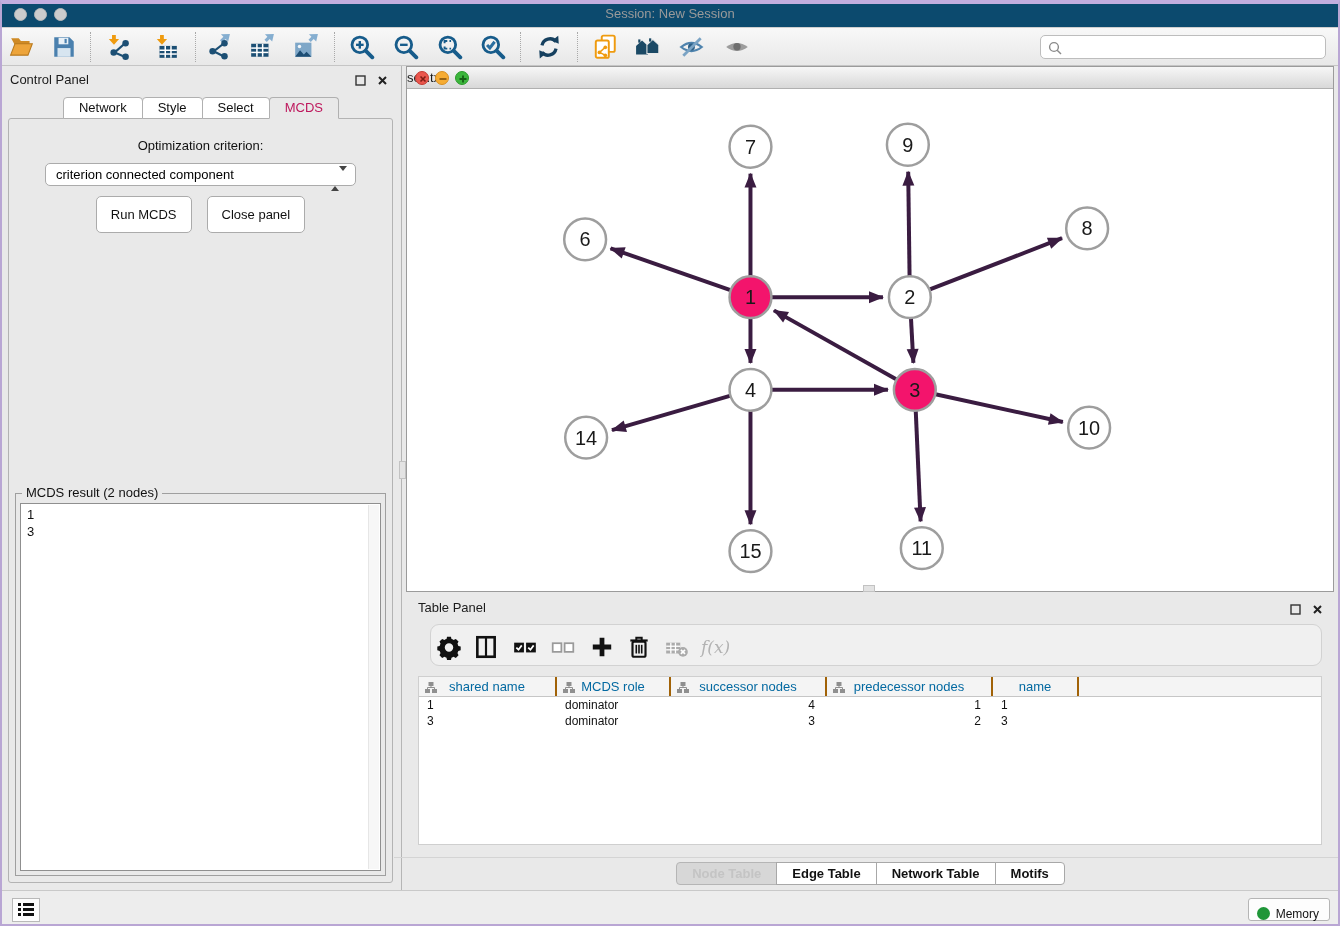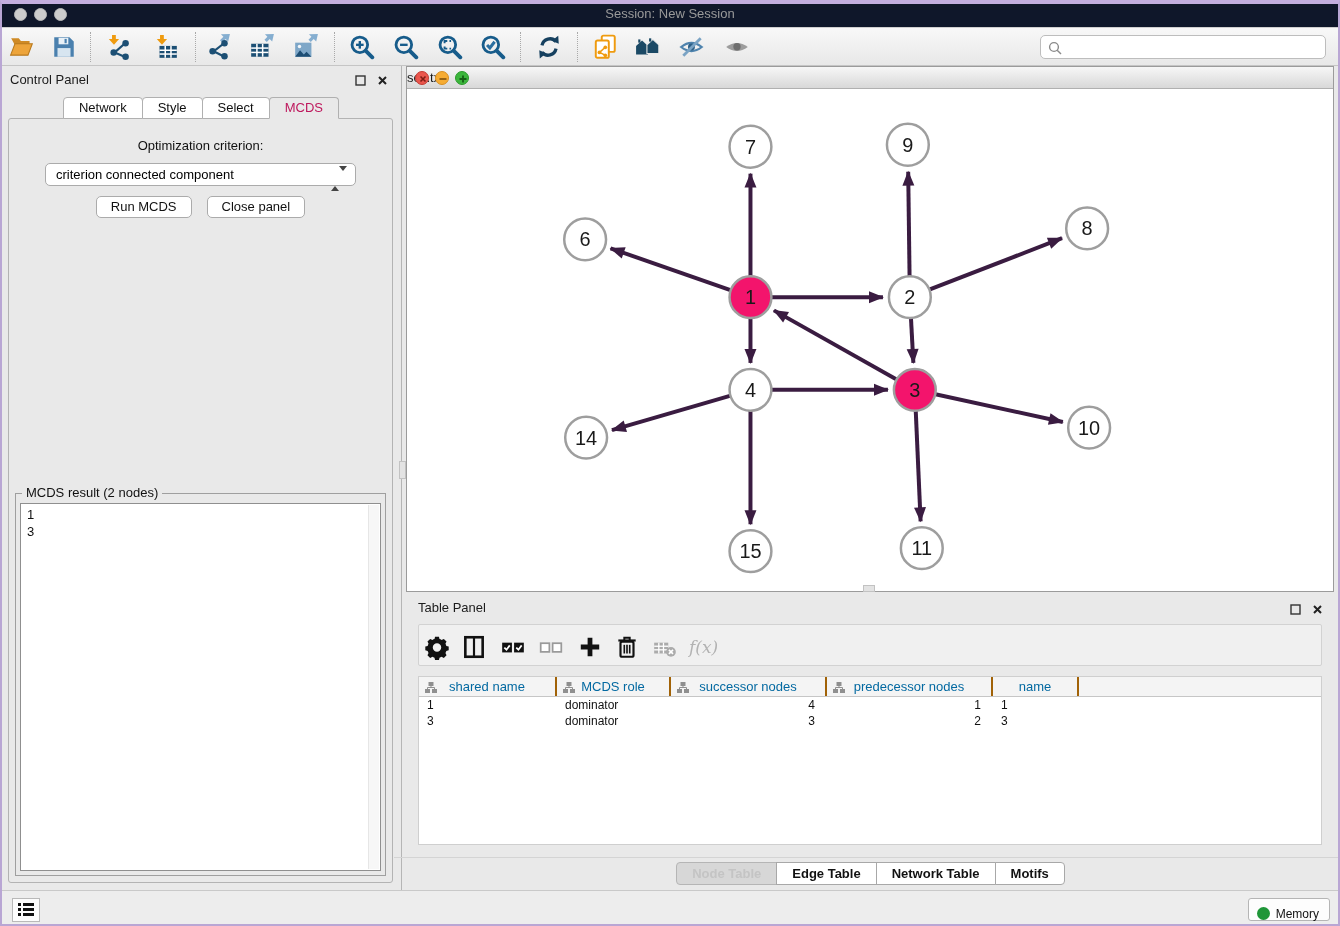--- a/index.html
+++ b/index.html
@@ -1,21 +1,21 @@
 <!DOCTYPE html>
 <html><head>
 <meta charset="utf-8">
 <style>
   * { margin:0; padding:0; box-sizing:border-box; }
   body { background:#555; font-family:"Liberation Sans", sans-serif; }
   .app { position:relative; width:1340px; height:926px; background:#e9e9e9; overflow:hidden; }
   .frame-border { position:absolute; inset:0; border:2px solid #b9a6d4; border-top:4px solid #c3aede; pointer-events:none; z-index:200; }
 
   
-  .titlebar { position:absolute; left:0; top:0; width:100%; height:28px; background:#0f172a; border-bottom:1px solid #cfcfcf; }
+  .titlebar { position:absolute; left:0; top:0; width:100%; height:28px; background:#0c4a6e; border-bottom:1px solid #cfcfcf; }
   .traffic { position:absolute; top:8px; width:13px; height:13px; border-radius:50%; background:#cdcdcd; border:1px solid #b7b7b7; }
   .title-text { display:block; line-height:28px; text-align:center; color:#9a9a9a; font-size:13px; }
 
   
   .toolbar { position:absolute; top:28px; left:0; width:100%; height:38px; background:linear-gradient(#f8f8f8,#e8e8e8); border-bottom:1px solid #c5c5c5; }
   .tb-icon { position:absolute; top:6px; width:26px; height:26px; cursor:pointer; }
   .tb-sep { position:absolute; top:4px; height:30px; border-left:1px dotted #a9a9a9; }
   .searchbox { position:absolute; right:14px; top:7px; width:286px; height:24px; background:#fff; border:1px solid #bdbdbd; border-radius:5px; }
   .searchbox svg { position:absolute; left:7px; top:5px; }
   .searchbox input { position:absolute; left:26px; right:6px; top:1px; height:20px; border:none; outline:none; font-size:13px; background:transparent; }
@@ -27,42 +27,42 @@
   .cp-tabs { position:absolute; top:31px; left:0; width:100%; height:22px; display:flex; justify-content:center; z-index:3; }
   .cp-tab { height:22px; line-height:20px; padding:0 15px; background:#fff; border:1px solid #b0b0b0; font-size:13px; color:#111; border-radius:4px 4px 0 0; margin-right:-1px; cursor:pointer; }
   .cp-tab.active { background:#e9e9e9; color:#be185d; border-bottom-color:#e9e9e9; }
   .cp-body { position:absolute; left:8px; right:8px; top:52px; bottom:7px; border:1px solid #b3b3b3; border-radius:3px; background:#e9e9e9; }
   .opt-label { position:absolute; top:19px; width:100%; text-align:center; font-size:13px; color:#111; }
   .dropdown { position:absolute; left:36px; right:36px; top:44px; height:23px; background:#fff; border:1px solid #ababab; border-radius:5px; font-size:13px; line-height:21px; padding-left:10px; cursor:pointer; }
   .dd-arrows { position:absolute; right:8px; top:4px; }
   .dd-arrows .up { width:0;height:0;border-left:4px solid transparent;border-right:4px solid transparent;border-bottom:5px solid #444; margin-bottom:2px; }
   .dd-arrows .down { width:0;height:0;border-left:4px solid transparent;border-right:4px solid transparent;border-top:5px solid #444; }
   .btn-row { position:absolute; top:77px; width:100%; display:flex; justify-content:center; gap:15px; }
-  .btn { height:22px; line-height:20px; padding:0 14px; background:#fff; border:1px solid #ababab; border-radius:5px; font-size:13px; color:#111; cursor:pointer; }
+  .btn { height:37px; line-height:20px; padding:0 14px; background:#fff; border:1px solid #ababab; border-radius:5px; font-size:13px; color:#111; cursor:pointer; }
   .result-group { position:absolute; left:6px; right:6px; top:374px; bottom:6px; border:1px solid #9f9f9f; }
   .result-label { position:absolute; top:-9px; left:6px; background:#e9e9e9; padding:0 4px; font-size:13px; color:#111; }
   .result-inner { position:absolute; left:4px; right:4px; top:9px; bottom:4px; background:#fff; border:1px solid #8f8f8f; overflow:hidden; }
   .result-lines { padding:2px 6px; font-size:13px; line-height:17px; color:#111; }
   .result-scroll { position:absolute; top:1px; bottom:1px; right:1px; width:11px; background:#f7f7f7; border-left:1px solid #e6e6e6; }
 
   
   .net-win { position:absolute; left:406px; top:66px; width:928px; height:526px; border:1px solid #9b9b9b; background:#fff; }
   .net-title { position:absolute; left:0; top:0; width:100%; height:22px; background:linear-gradient(#f7f7f7,#d8d8d8); border-bottom:1px solid #b0b0b0; }
   .net-title-text { display:block; text-align:left; line-height:22px; font-size:13px; color:#1a1a1a; }
   .nt-btn { position:absolute; top:4px; width:14px; height:14px; border-radius:50%; cursor:pointer; }
   .nt-btn svg { position:absolute; left:0; top:0; }
   .nt-close { left:8px;  background:#ea564d; border:1px solid #c33b33; }
   .nt-min   { left:28px; background:#f6ac33; border:1px solid #d78f23; }
   .nt-max   { left:48px; background:#3cb63c; border:1px solid #2c9a2c; }
   .net-canvas { position:absolute; left:0; top:22px; width:926px; height:502px; }
   .grip { position:absolute; background:#e3e3e3; border:1px solid #c2c2c2; z-index:150; }
 
   
   .tp { position:absolute; left:406px; top:594px; width:928px; height:296px; }
-  .tp-toolbar { position:absolute; left:12px; right:12px; top:30px; height:42px; background:#f0f0f0; border:1px solid #d2d2d2; border-radius:2px; }
+  .tp-toolbar { position:absolute; left:24px; right:12px; top:30px; height:42px; background:#f0f0f0; border:1px solid #d2d2d2; border-radius:9px; }
   .tp-tb-icon { position:absolute; top:9px; width:26px; height:26px; cursor:pointer; }
   .fx-label { font:italic 17px "DejaVu Serif", serif; color:#b2b2b2; line-height:26px; }
   .tp-table { position:absolute; left:12px; right:12px; top:82px; height:169px; background:#fff; border:1px solid #cfcfcf; overflow:hidden; }
   .thead { display:flex; height:20px; background:#f4f4f4; border-bottom:1px solid #c6c6c6; }
   .th { position:relative; display:flex; align-items:center; justify-content:center; font-size:13px; color:#0369a1; border-right:2px solid #a16207; cursor:pointer; }
   .th .hicon { position:absolute; left:6px; top:5px; }
   .tr { display:flex; height:16px; cursor:pointer; }
   .td { font-size:12px; color:#111; line-height:16px; overflow:hidden; white-space:nowrap; }
   .tp-strip-line { position:absolute; left:-12px; right:-12px; top:263px; border-top:1px solid #d4d4d4; }
   .tp-tabs { position:absolute; left:0; right:0; top:268px; display:flex; justify-content:center; }

